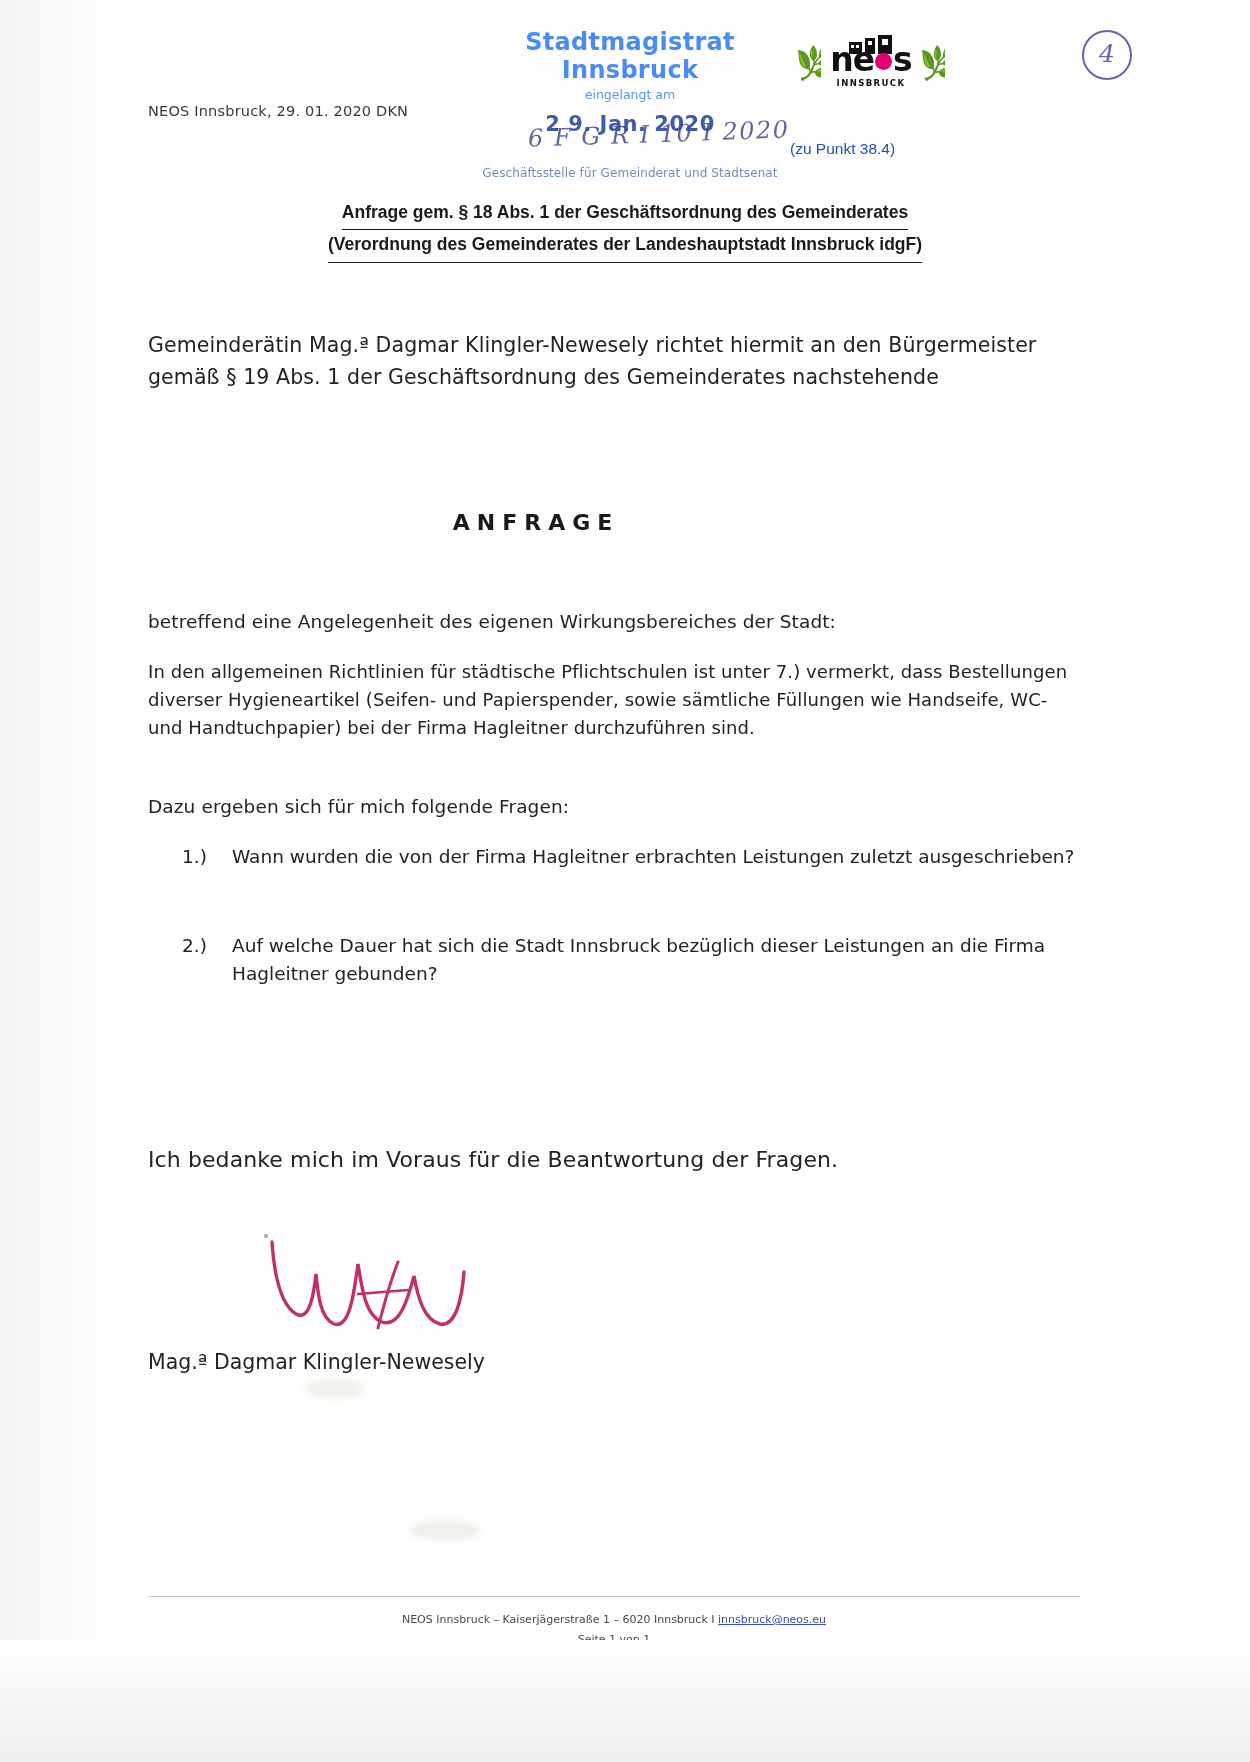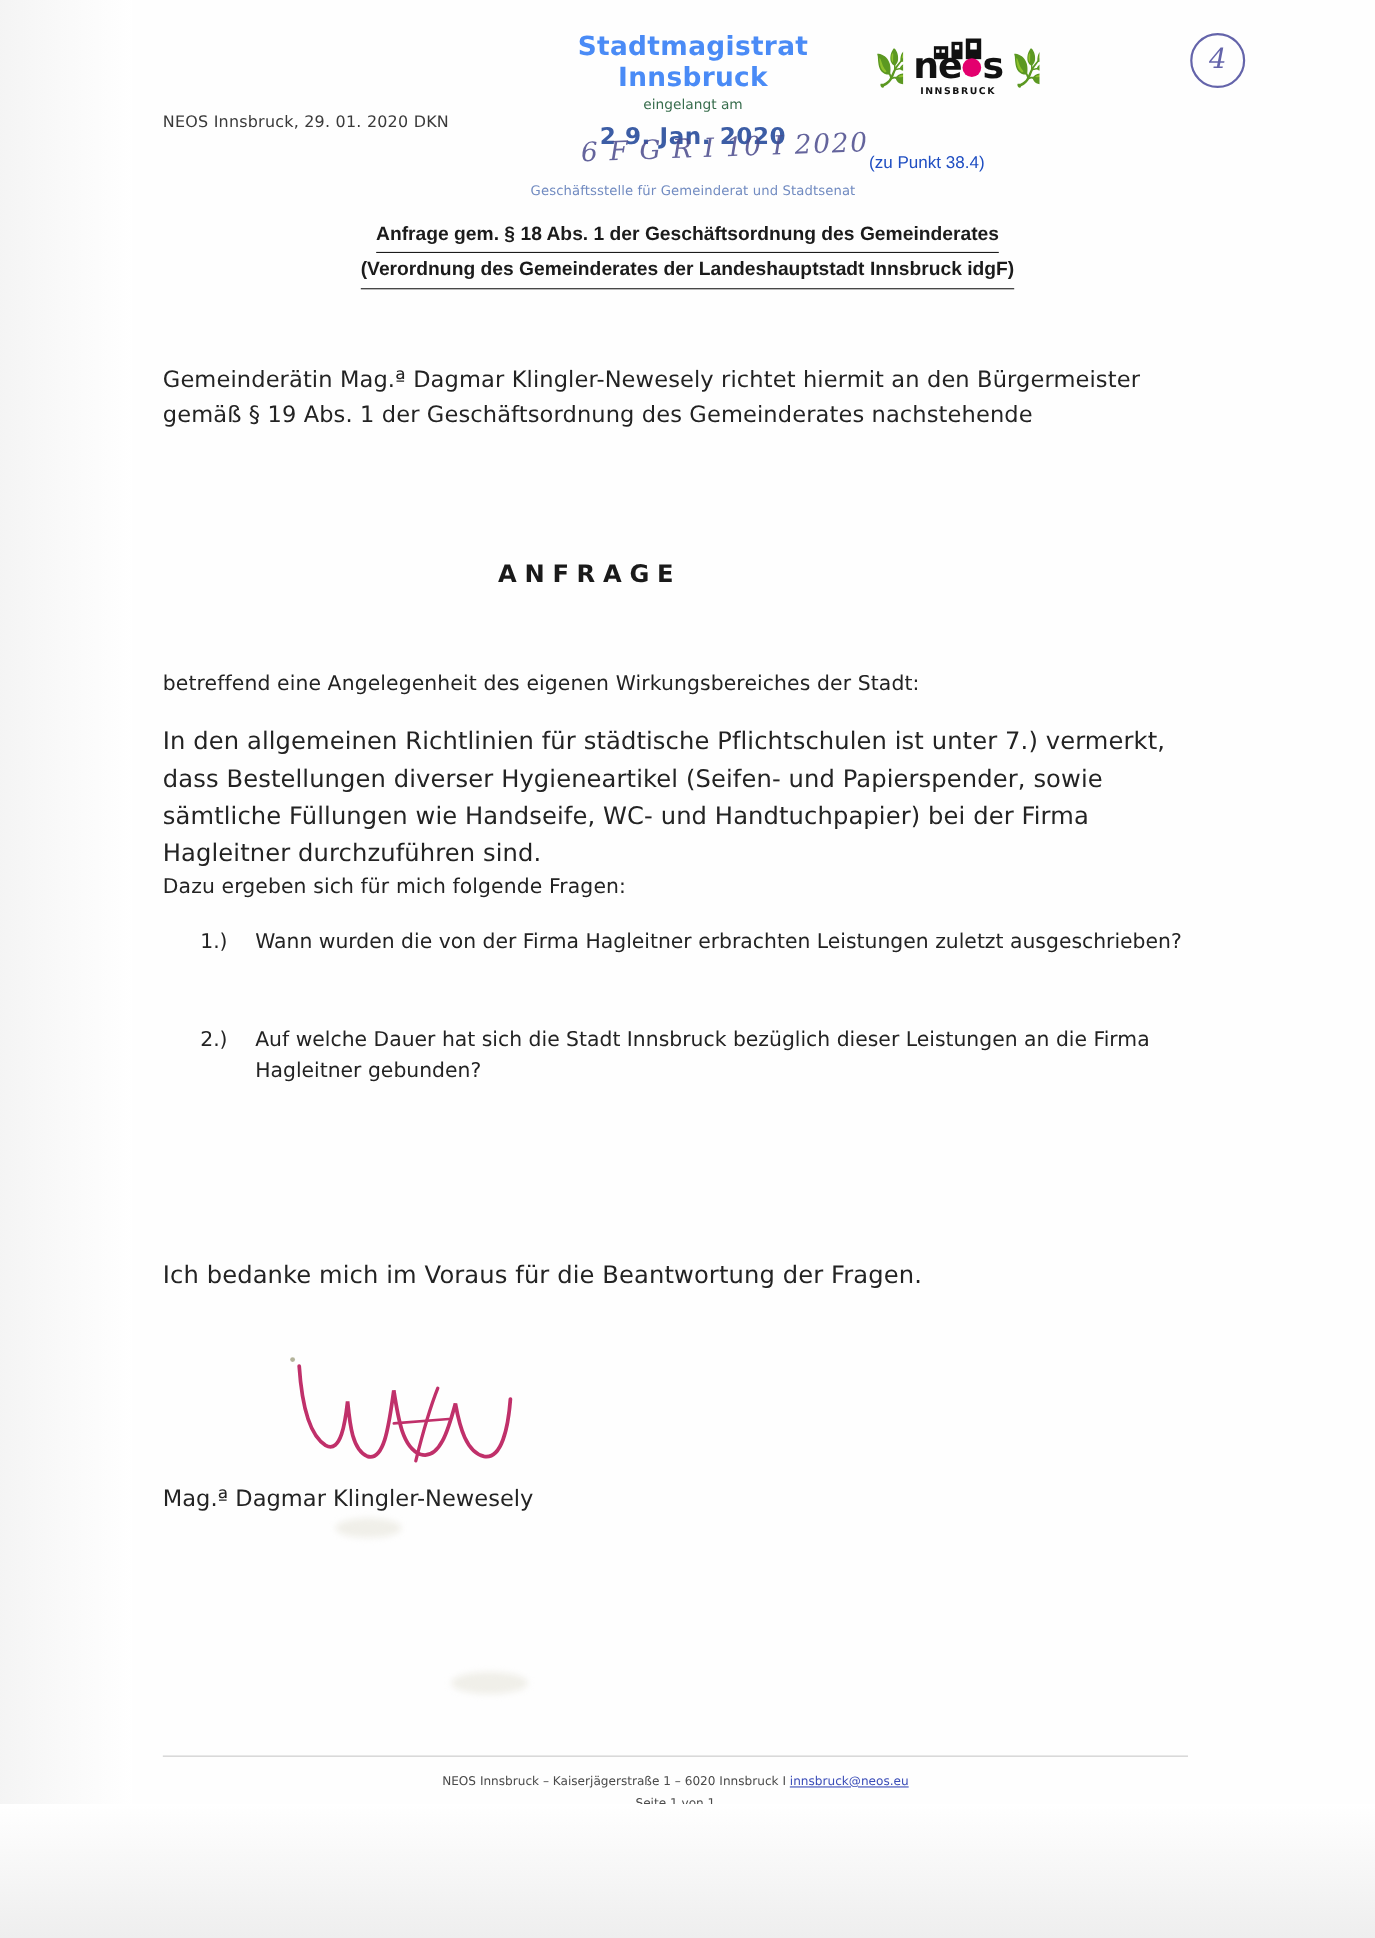--- a/index.html
+++ b/index.html
@@ -62,21 +62,21 @@
   .stamp .st-title {
     font-size: 24px;
     font-weight: bold;
     letter-spacing: .3px;
     color: #3b82f6;
     opacity: .92;
   }
   .stamp .st-sub {
     font-size: 12.5px;
     margin-top: 3px;
-    color: #14532d;
+    color: #3b82f6;
     opacity: .85;
   }
   .stamp .st-date {
     font-size: 21px;
     font-weight: bold;
     margin-top: 10px;
     color: #3c5da5;
     letter-spacing: .5px;
   }
   .stamp .st-office {
@@ -203,21 +203,21 @@
     left: 0;
     top: 510px;
     width: 1072px;
     text-align: center;
     font-size: 22px;
     font-weight: bold;
     letter-spacing: 7px;
     color: #1a1a1a;
   }
   .p-betreffend { top: 608px; font-size: 18.5px; }
-  .p-richtlinien { top: 658px; font-size: 22px; }
+  .p-richtlinien { top: 658px; font-size: 18px; }
   .p-dazu { top: 793px; font-size: 18.5px; }
 
   .qlist {
     position: absolute;
     left: 182px;
     width: 900px;
     font-size: 18.5px;
     color: #232323;
     line-height: 1.55;
   }

